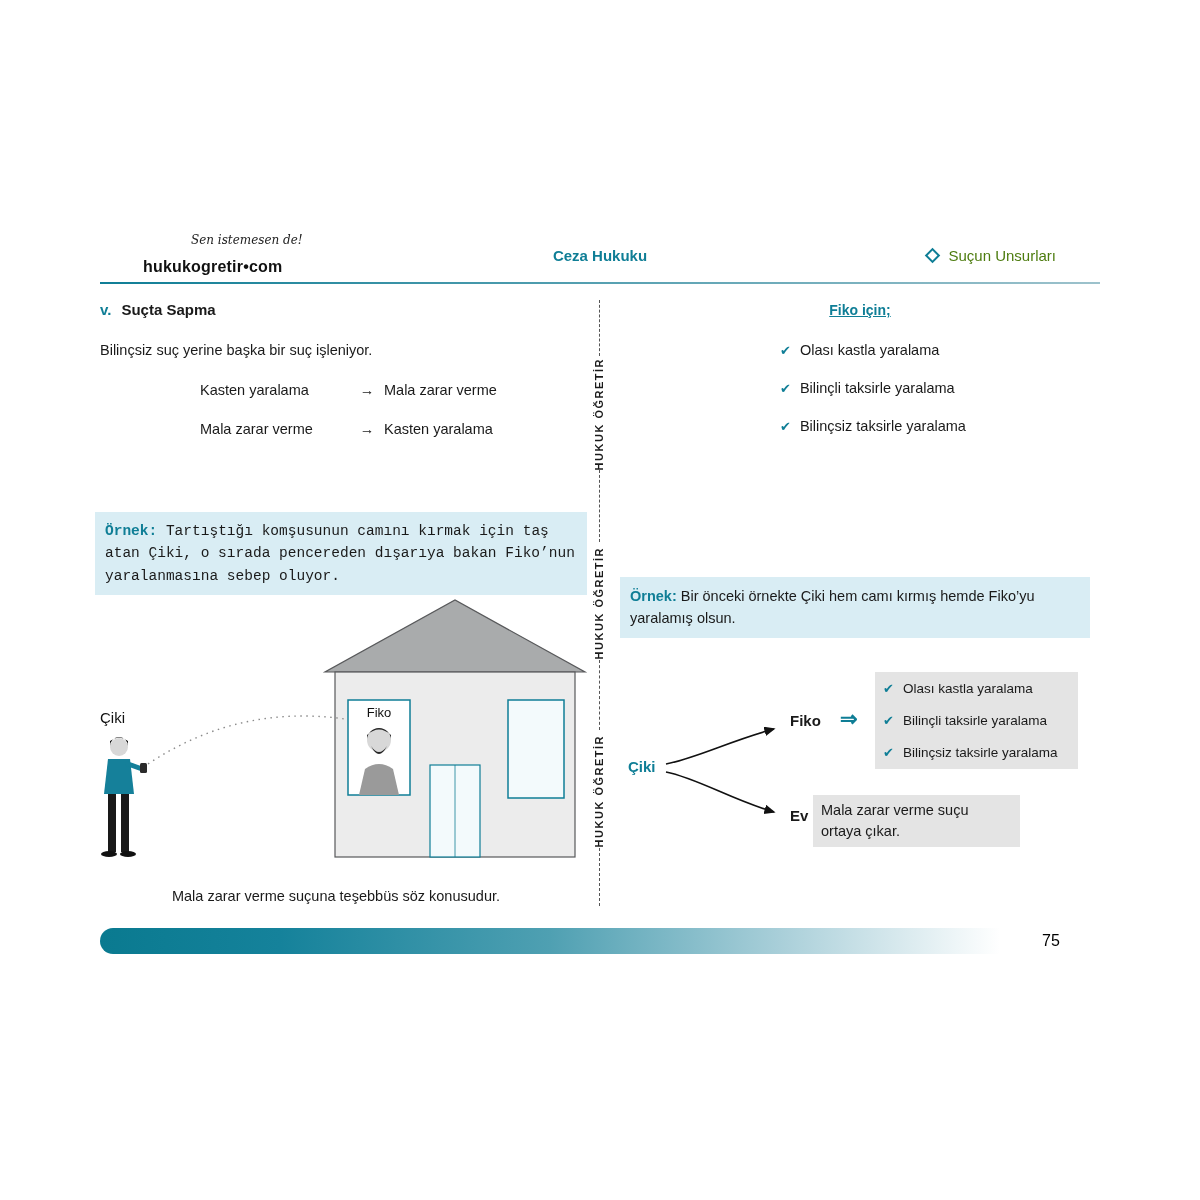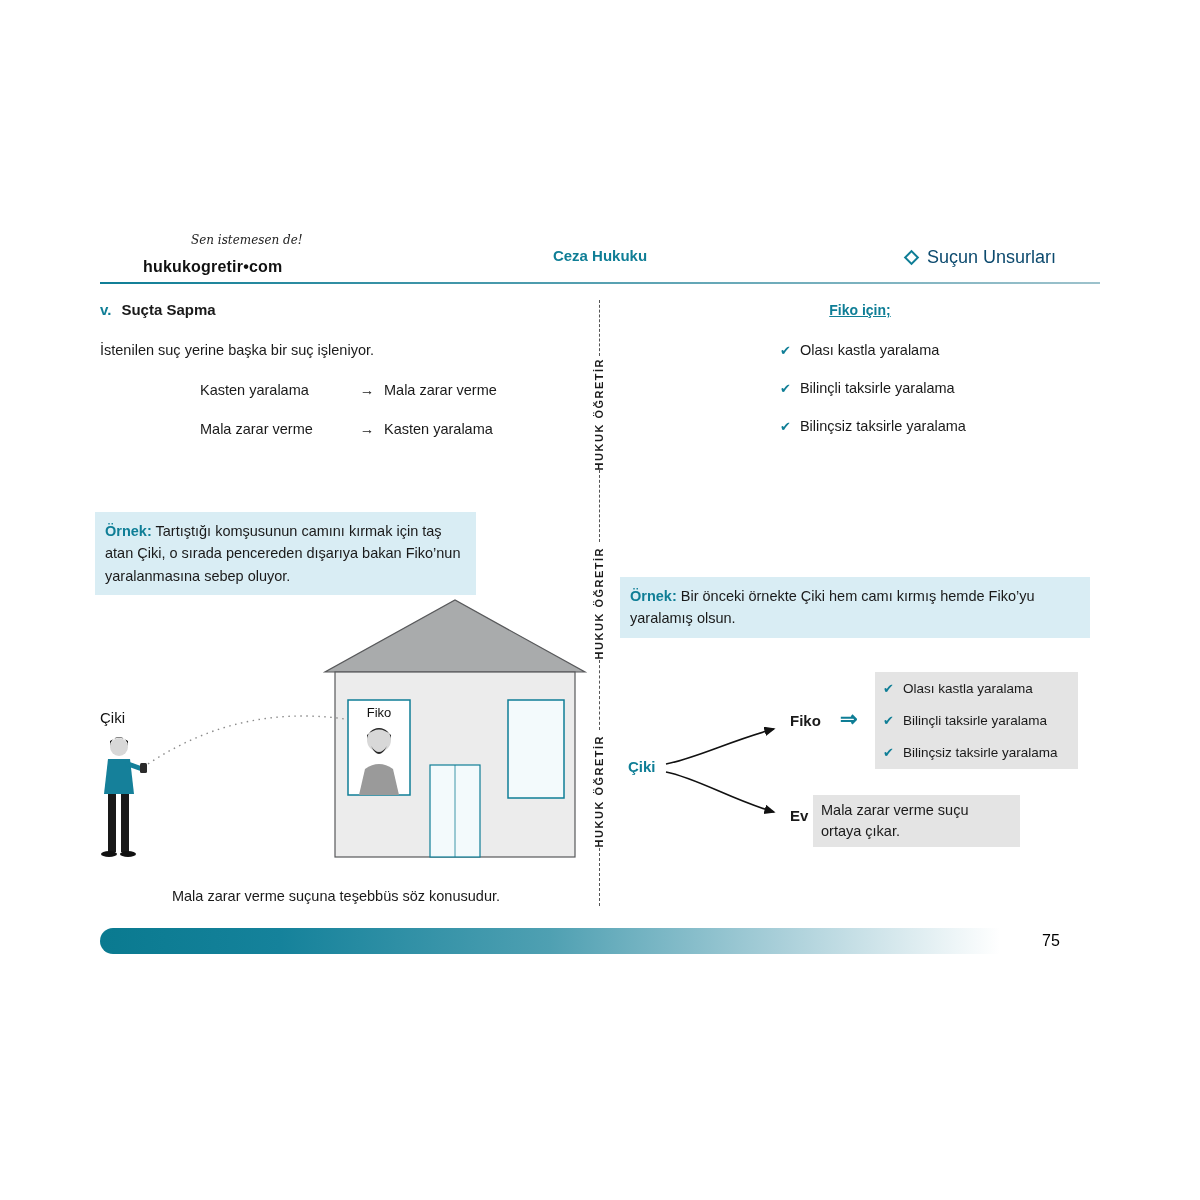--- a/index.html
+++ b/index.html
@@ -6,37 +6,37 @@
   body { background:#ffffff; font-family:"Liberation Sans", sans-serif; color:#1a1a1a; }
   .page { position:relative; width:1200px; height:1200px; background:#ffffff; overflow:hidden; }
 
   
   .logo { position:absolute; left:143px; top:233px; }
   .logo-script { display:block; margin-left:48px; font-family:"DejaVu Serif", serif; font-style:italic; font-size:12px; color:#222; }
   .logo-main { display:block; font-weight:bold; font-size:16px; letter-spacing:0.2px; color:#111;margin-top:11px; }
   .header-title { position:absolute; left:0; right:0; top:247px; text-align:center; color:#0f7e96; font-weight:bold; font-size:15px; }
   .header-right { position:absolute; right:144px; top:247px; display:flex; align-items:center; gap:10px; }
   .diamond { width:11px; height:11px; border:2.5px solid #0f7e96; transform:rotate(45deg); background:#fff; }
-  .header-right-label { font-size:18px; color:#0c4a6e; }
+  .header-right-label { font-size:15px; color:#4d7c0f; }
   .header-rule { position:absolute; left:100px; top:282px; width:1000px; height:2px; background:linear-gradient(90deg,#0f7e96,#9dc2cc); }
 
   
   .div-seg { position:absolute; left:599px; width:0; border-left:1.5px dashed #555; }
   .div-text { position:absolute; left:593px; writing-mode:vertical-rl; transform:rotate(180deg);
               font-weight:bold; font-size:11px; letter-spacing:1.5px; color:#1a1a1a; white-space:nowrap; }
 
   
   .section-heading { position:absolute; left:100px; top:301px; font-size:15px; font-weight:bold; }
   .section-num { color:#0f7e96; margin-right:10px; }
   .intro { position:absolute; left:100px; top:342px; font-size:14.5px; }
   .mappings { position:absolute; left:200px; top:382px; display:grid;
               grid-template-columns:150px 34px auto; row-gap:23px; font-size:14.5px; align-items:center; }
   .map-arrow { text-align:center; color:#222; }
   .example-box { position:absolute; background:#d9edf4; font-size:14.5px; line-height:1.55; padding:8px 10px; }
-  .example-left { left:95px; top:512px; width:381px; }
+  .example-left { left:95px; top:512px; width:492px;font-family:Liberation Mono, monospace; }
   .example-right { left:620px; top:577px; width:470px; }
   .example-label { color:#0f7e96; font-weight:bold; }
   .caption { position:absolute; left:100px; top:888px; width:472px; text-align:center; font-size:14.5px; }
   .illustration { position:absolute; left:88px; top:588px; width:505px; height:288px; }
 
   
   .right-heading { position:absolute; left:620px; top:302px; width:480px; text-align:center;
                    color:#0f7e96; font-weight:bold; font-size:14px; text-decoration:underline; }
   .right-checks { position:absolute; left:780px; top:342px; display:flex; flex-direction:column; gap:22px; font-size:14.5px; }
   .check-row { display:flex; align-items:baseline; }
@@ -80,21 +80,21 @@
   <div class="div-text" style="top:358px;">HUKUK ÖĞRETİR</div>
   <div class="div-seg" style="top:470px;height:72px;"></div>
   <div class="div-text" style="top:547px;">HUKUK ÖĞRETİR</div>
   <div class="div-seg" style="top:660px;height:70px;"></div>
   <div class="div-text" style="top:735px;">HUKUK ÖĞRETİR</div>
   <div class="div-seg" style="top:848px;height:58px;"></div>
 
   <div class="section-heading">
     <span class="section-num">v.</span><span>Suçta Sapma</span>
   </div>
-  <div class="intro">İstenilen suç yerine başka bir suç işleniyor.</div>
+  <div class="intro">Bilinçsiz suç yerine başka bir suç işleniyor.</div>
 
   <div class="mappings">
     <span>Kasten yaralama</span>
     <span class="map-arrow">→</span>
     <span>Mala zarar verme</span>
     <span>Mala zarar verme</span>
     <span class="map-arrow">→</span>
     <span>Kasten yaralama</span>
   </div>
 

